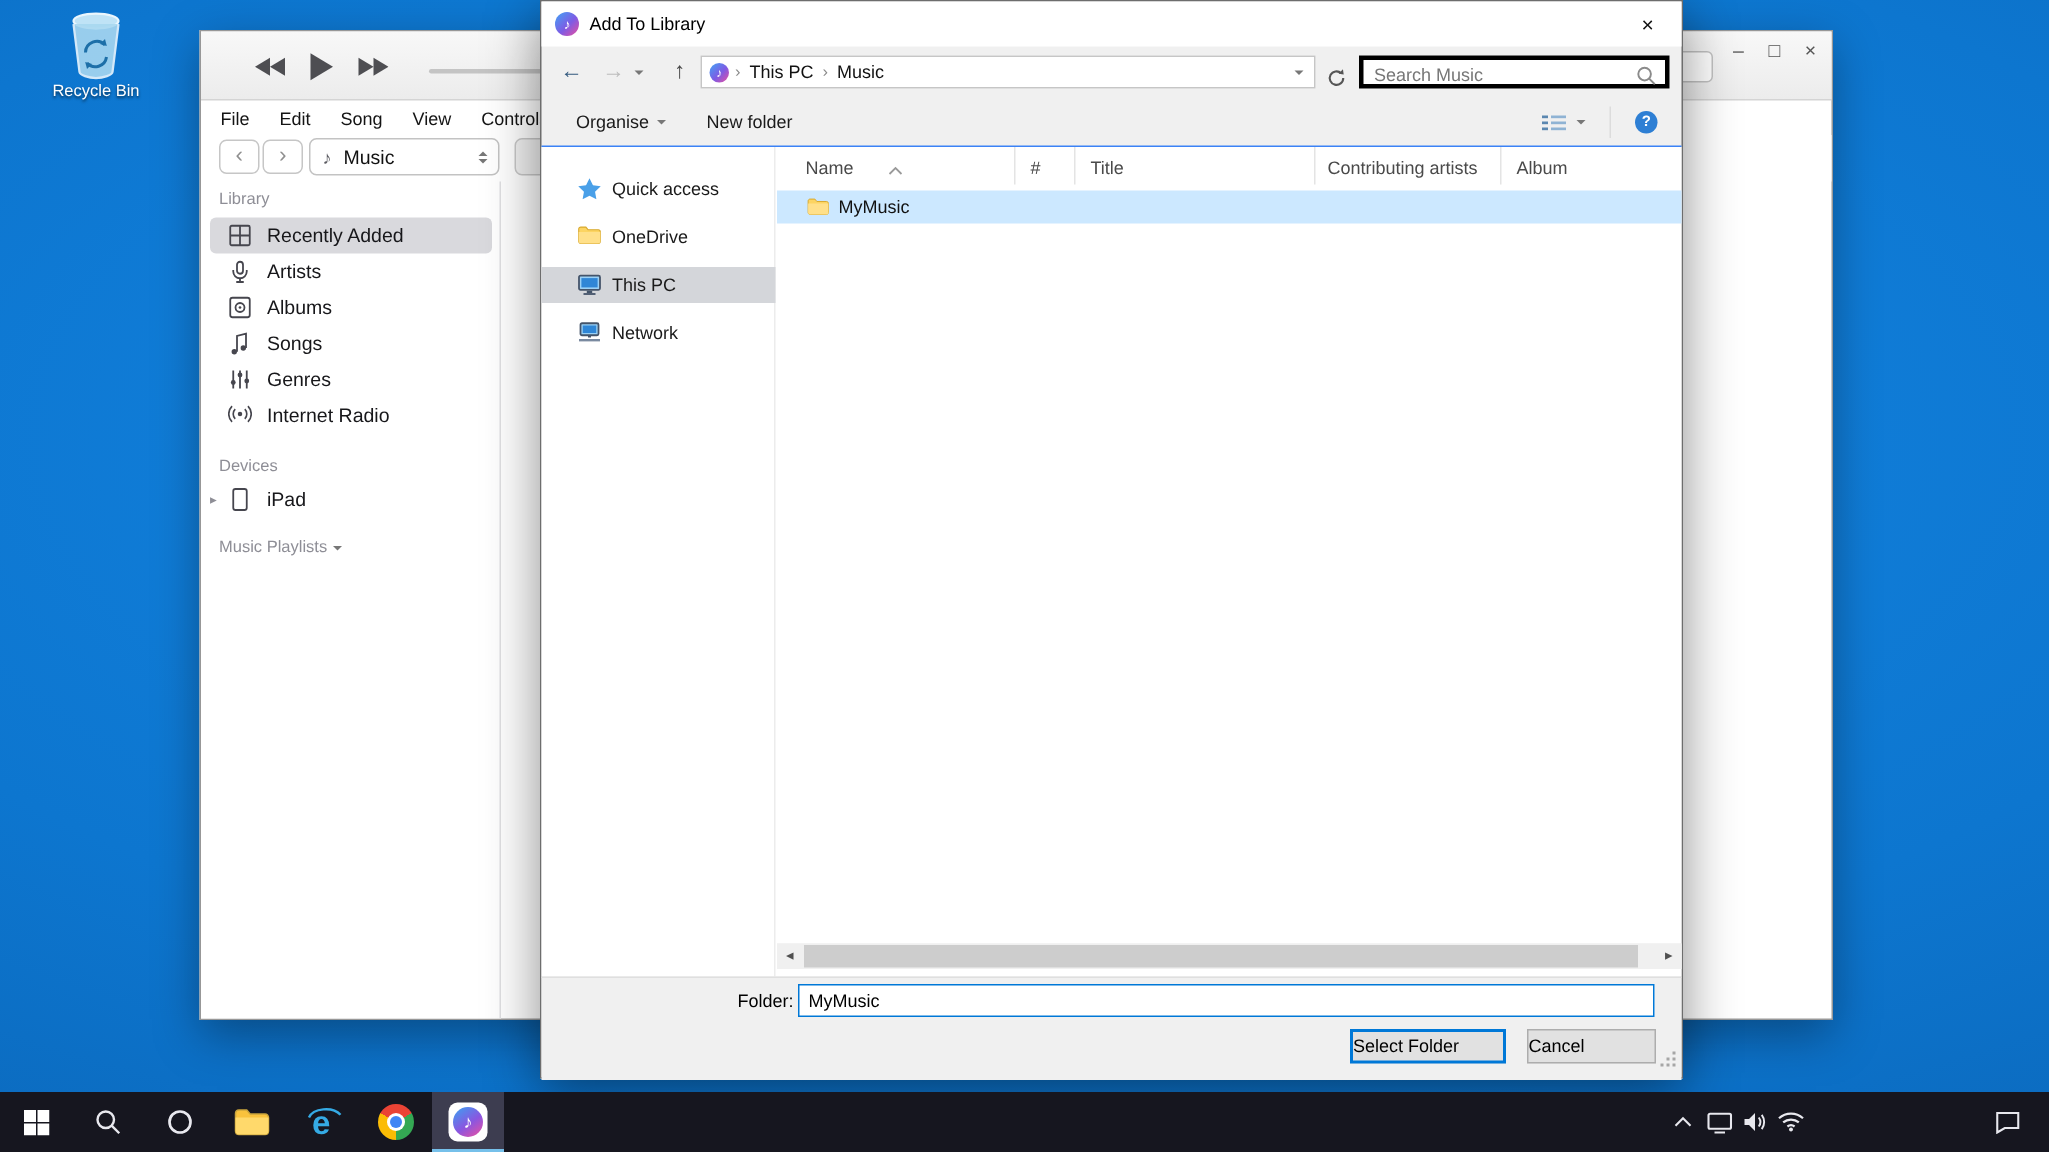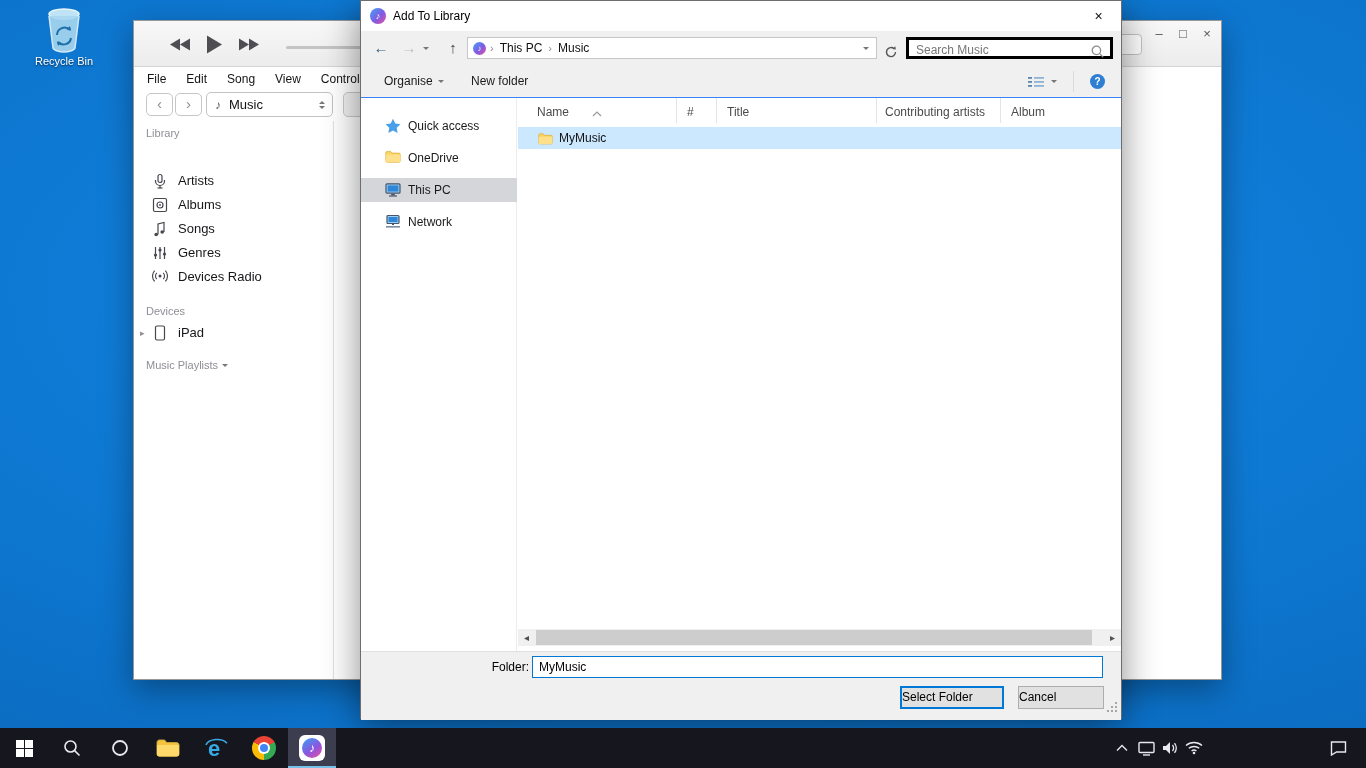--- a/index.html
+++ b/index.html
@@ -199,20 +199,32 @@
           <span class="tri-u sm"></span>
             <span class="tri-d sm"></span>
         </span>
       </div>
       <div class="partial-btn"></div>
     </div>
 
     <div class="it-side">
       <div class="side-h" style="top:6px">Library</div>
 
+      <div class="srow sel" style="top:24px">
+        <span class="ic">
+          <svg width="16" height="16" viewBox="0 0 16 16">
+              <g fill="none" stroke="#46464e" stroke-width="1.2">
+            <rect x="1.5" y="1.5" width="13" height="13" rx="1"></rect>
+                <line x1="8" y1="1.5" x2="8" y2="14.5"></line>
+                <line x1="1.5" y1="8" x2="14.5" y2="8"></line>
+              </g>
+            </svg>
+        </span>
+        <span class="lb">Recently Added</span>
+      </div>
 
       <div class="srow" style="top:48px">
         <span class="ic">
           <svg width="16" height="16" viewBox="0 0 16 16">
               <g fill="none" stroke="#46464e" stroke-width="1.2">
             <rect x="6" y="1.5" width="4" height="8" rx="2"></rect>
                 <path d="M3.5 7v1a4.5 4.5 0 0 0 9 0V7"></path>
                 <line x1="8" y1="12.5" x2="8" y2="15"></line>
                 <line x1="5.5" y1="15" x2="10.5" y2="15"></line>
               </g>
@@ -263,21 +275,21 @@
 
       <div class="srow" style="top:144px">
         <span class="ic">
           <svg width="16" height="16" viewBox="0 0 16 16">
               <circle cx="8" cy="7" r="1.5" fill="#46464e"></circle>
             <g fill="none" stroke="#46464e" stroke-width="1.1">
             <path d="M4.8 10.2a4.5 4.5 0 0 1 0-6.4M11.2 3.8a4.5 4.5 0 0 1 0 6.4M2.7 12.3a7.5 7.5 0 0 1 0-10.6M13.3 1.7a7.5 7.5 0 0 1 0 10.6"></path>
               </g>
             </svg>
         </span>
-        <span class="lb">Devices Radio</span>
+        <span class="lb">Internet Radio</span>
       </div>
 
       <div class="side-h" style="top:184px">Devices</div>
 
       <div class="srow" style="top:200px">
         <span class="expand">▸</span>
         <span class="ic">
           <svg width="16" height="16" viewBox="0 0 16 16">
               <rect x="3.5" y="1" width="9" height="14" rx="1.5" fill="none" stroke="#46464e" stroke-width="1.2"></rect>
             </svg>

